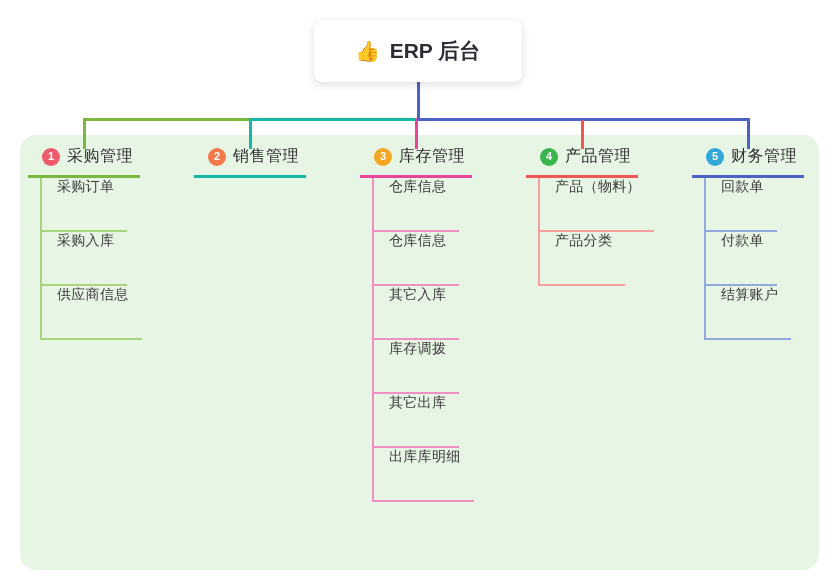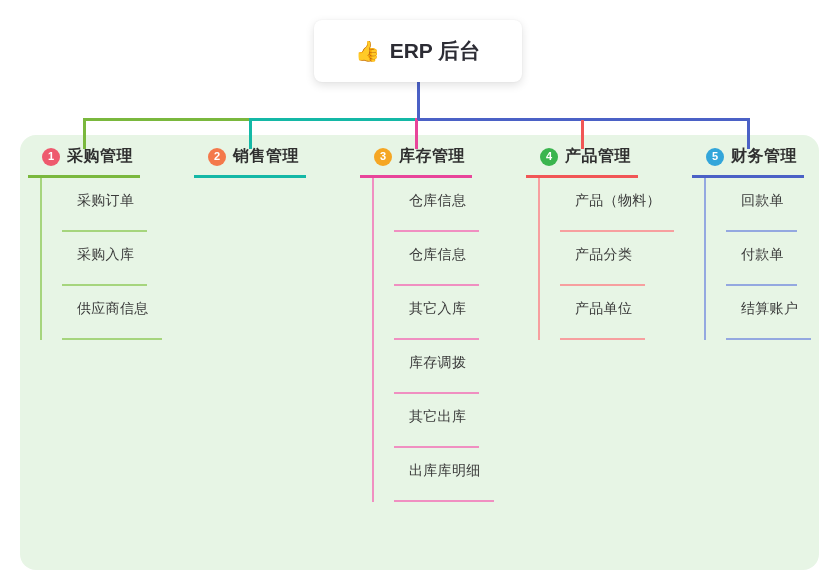--- a/index.html
+++ b/index.html
@@ -22,25 +22,25 @@
   .branch{position:absolute;top:146px;z-index:2;}
   .branch-head{
     display:flex;align-items:center;gap:7px;width:112px;box-sizing:border-box;
     padding:0 0 8px 14px;border-bottom:3px solid var(--line);
   }
   .badge{
     width:18px;height:18px;border-radius:50%;background:var(--badge);color:#fff;
     font-size:11px;font-weight:bold;display:flex;align-items:center;justify-content:center;
     flex:0 0 18px;line-height:1;
   }
-  .branch-label{font-size:16px;color:#2f2f2f;font-weight:700;white-space:nowrap;letter-spacing:.5px;}
+  .branch-label{font-size:16px;color:#2f2f2f;font-weight:400;white-space:nowrap;letter-spacing:.5px;}
   .kids{margin-left:12px;border-left:2px solid var(--light);width:fit-content;}
   .kid{
-    height:54px;display:flex;align-items:center;width:fit-content;box-sizing:border-box;
-    border-bottom:2px solid var(--light);padding:0 13px 7px 15px;margin-left:20px;
+    height:54px;display:flex;align-items:flex-start;width:fit-content;box-sizing:border-box;
+    border-bottom:2px solid var(--light);padding:0 13px 7px 15px;
   }
   .kid-label{font-size:14px;color:#3a3a3a;white-space:nowrap;letter-spacing:.3px;}
 </style>
 </head>
 <body>
 
 <div class="stage">
   <div class="panel"></div>
   <div id="connectors">
       <div class="cline" style="left: 417px; top: 82px; width: 3px; height: 39px; background: rgb(75, 97, 198);"></div>
@@ -114,23 +114,20 @@
       <span class="badge">4</span>
       <span class="branch-label">产品管理</span>
     </div>
     <div class="kids">
           <div class="kid">
     <span class="kid-label">产品（物料）</span>
   </div>
           <div class="kid">
     <span class="kid-label">产品分类</span>
   </div>
-          <div class="kid">
-    <span class="kid-label">产品单位</span>
-  </div>
         </div>
   </div>
       <div class="branch" style="left: 692px; --line: #4b61c6; --light: #94a8e0; --badge: #33a6da;">
     <div class="branch-head">
       <span class="badge">5</span>
       <span class="branch-label">财务管理</span>
     </div>
     <div class="kids">
           <div class="kid">
     <span class="kid-label">回款单</span>

